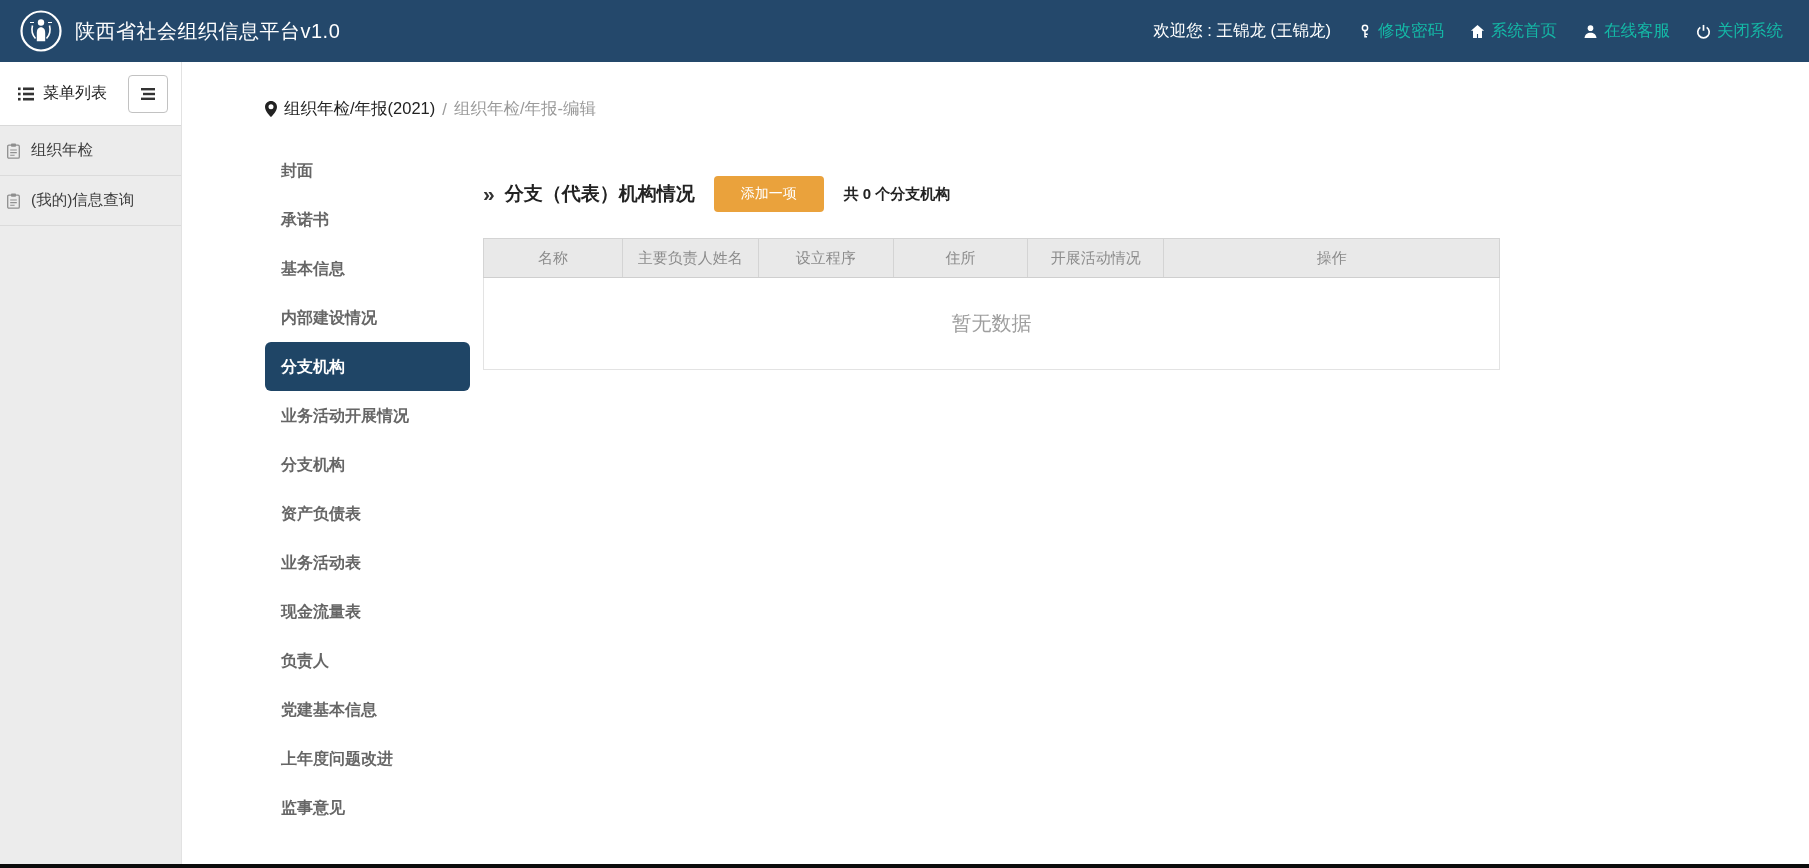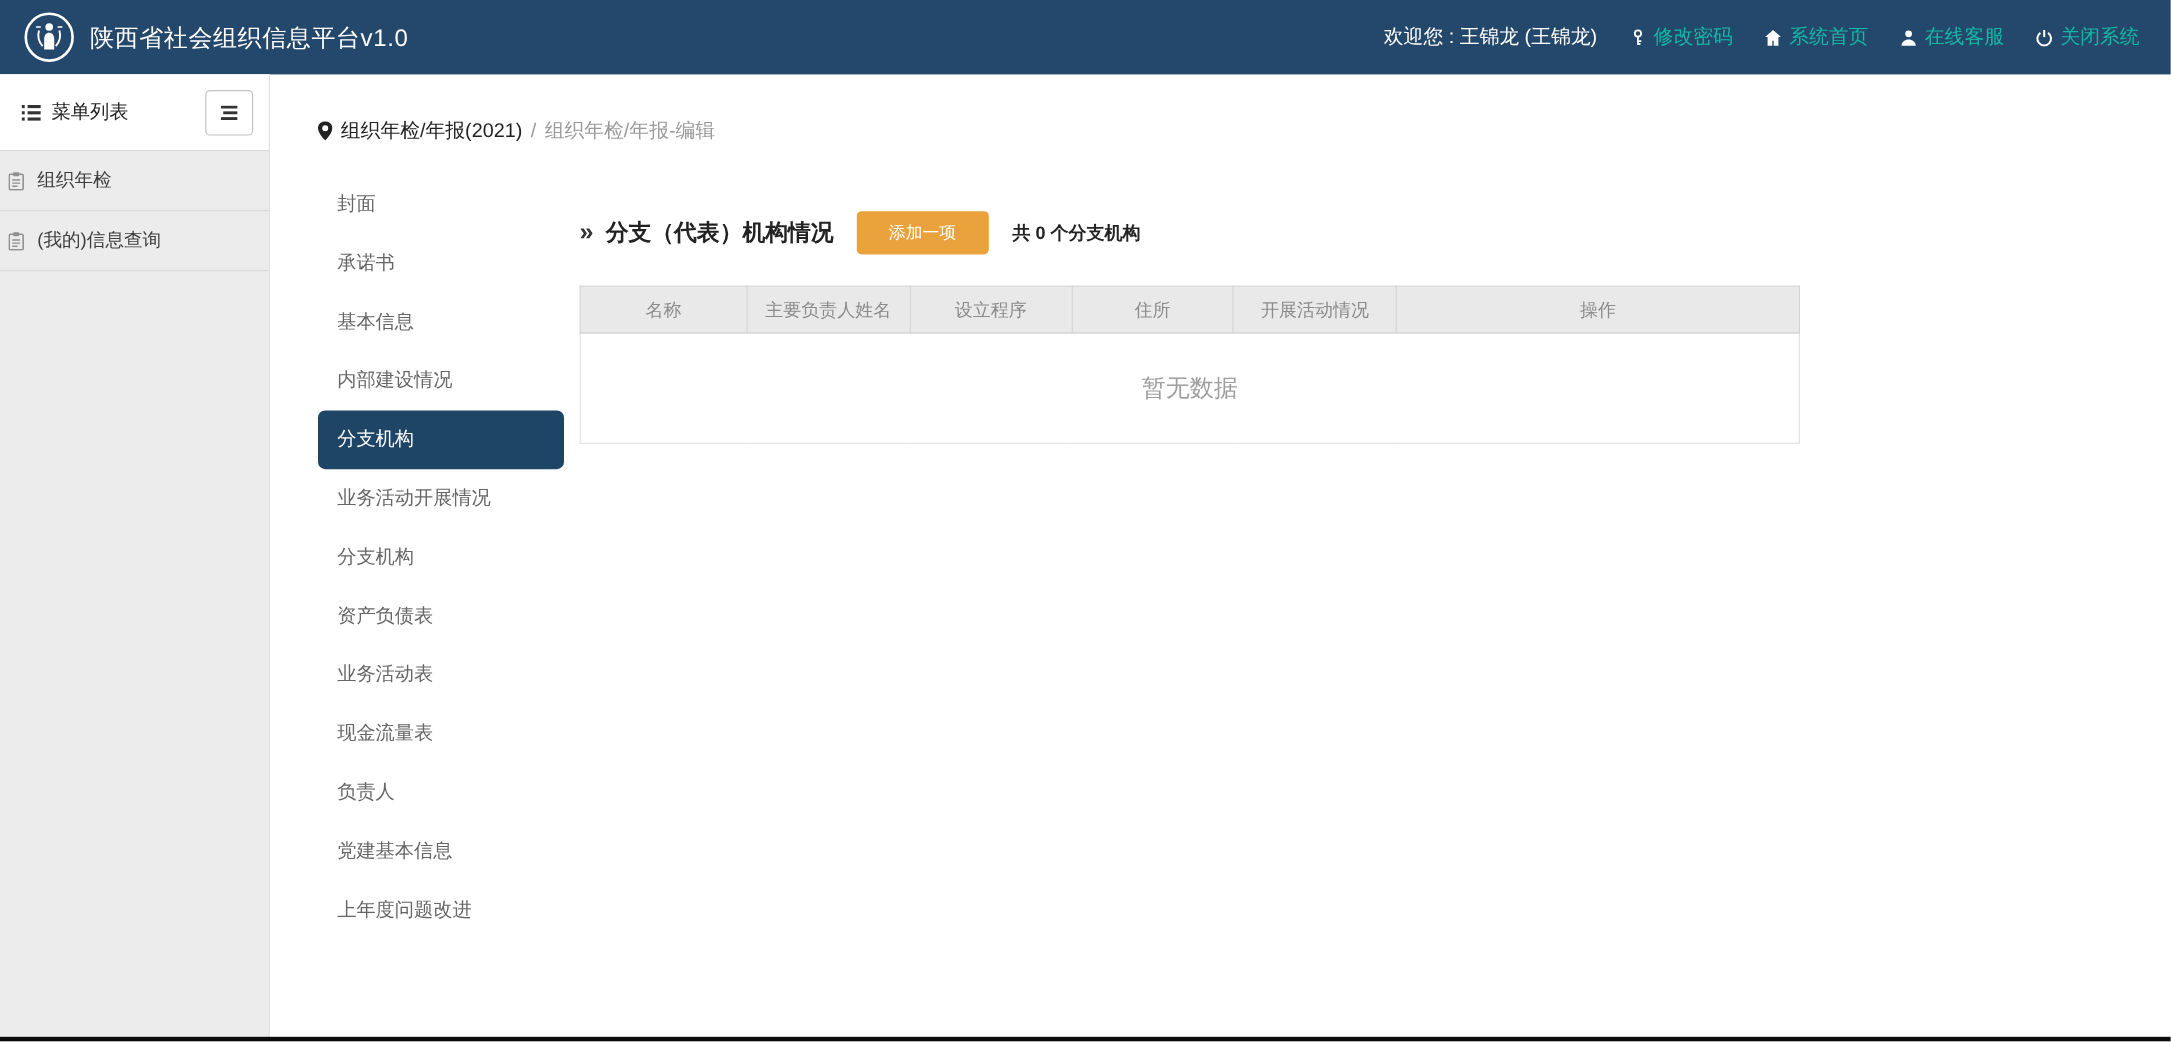--- a/index.html
+++ b/index.html
@@ -32,21 +32,21 @@
   .welcome { white-space: nowrap; }
   .toplink {
     display: flex; align-items: center; gap: 6px;
     color: #14b8a6; text-decoration: none; cursor: pointer; white-space: nowrap;
   }
   .toplink svg { display: block; }
 
   
   .sidebar {
     position: absolute; top: 62px; left: 0; bottom: 4px;
-    width: 225px;
+    width: 182px;
     background: #ECECEC;
     border-right: 1px solid #E2E2E2;
   }
   .sidebar-header {
     height: 64px;
     background: #fff;
     border-bottom: 1px solid #D9D9D9;
     display: flex; align-items: center; justify-content: space-between;
     padding: 0 13px 0 18px;
   }
@@ -83,20 +83,21 @@
 
   .subnav { list-style: none; width: 205px; flex-shrink: 0; }
   .subnav li {
     height: 49px; line-height: 49px;
     padding-left: 16px;
     font-size: 16px;
     color: #666;
     border-radius: 6px;
     cursor: pointer;
     white-space: nowrap;
+    font-weight: bold;
   }
   .subnav li.active { background: #1F4566; color: #fff; }
 
   .content { margin-left: 13px; padding-top: 30px; flex: 1; }
   .section-head { display: flex; align-items: center; }
   .section-marker { font-size: 21px; font-weight: bold; color: #333; }
   .section-title { font-size: 19px; font-weight: bold; color: #222; margin-left: 10px; white-space: nowrap; }
   .add-btn {
     background: #EAA23C; color: #fff;
     border: none; border-radius: 4px;
@@ -265,20 +266,21 @@
       <li>内部建设情况</li>
       <li class="active">分支机构</li>
       <li>业务活动开展情况</li>
       <li>分支机构</li>
       <li>资产负债表</li>
       <li>业务活动表</li>
       <li>现金流量表</li>
       <li>负责人</li>
       <li>党建基本信息</li>
       <li>上年度问题改进</li>
+      <li>监事意见</li>
     </ul>
 
     <div class="content">
       <div class="section-head">
         <span class="section-marker">»</span>
         <span class="section-title">分支（代表）机构情况</span>
         <button class="add-btn">添加一项</button>
         <span class="count-text">共 0 个分支机构</span>
       </div>
 

